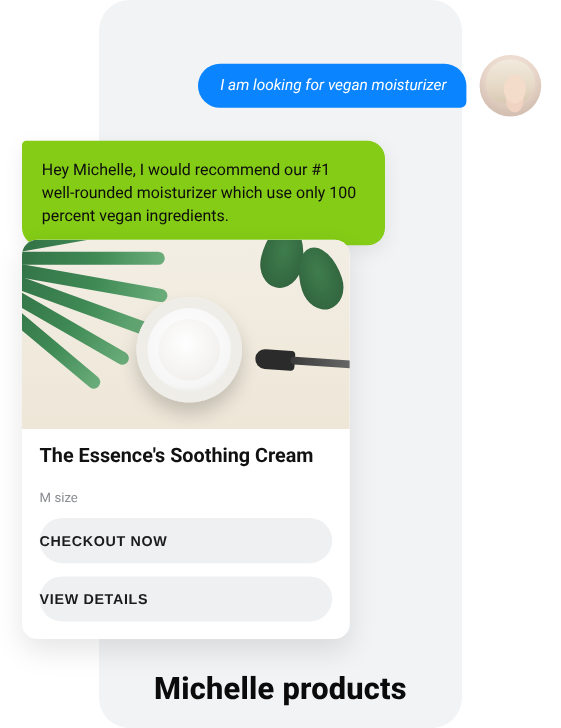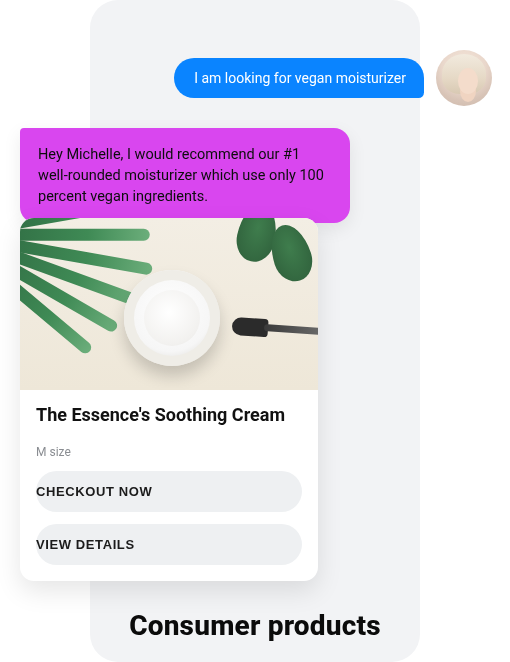--- a/index.html
+++ b/index.html
@@ -17,20 +17,21 @@
     border-radius: 28px;
   }
 
   
   .user-row {
     position: absolute;
     top: 50px;
     right: 18px;
     display: flex;
     align-items: center;
+    font-style: italic;
   }
   .user-bubble {
     background: #0a84ff;
     color: #ffffff;
     font-size: 14px;
     line-height: 1;
     padding: 13px 18px 13px 20px;
     border-radius: 22px;
     border-bottom-right-radius: 6px;
     margin-right: 12px;
@@ -64,21 +65,21 @@
     border-radius: 50%;
     box-shadow: 0 10px 0 -2px #f0d4c1;
   }
 
   
   .bot-bubble {
     position: absolute;
     top: 128px;
     left: 20px;
     width: 330px;
-    background: #d946ef;
+    background: #84cc16;
     color: #0d0d0d;
     font-size: 14.5px;
     line-height: 1.45;
     padding: 16px 18px;
     border-radius: 16px;
     border-top-left-radius: 4px;
     box-shadow: 0 6px 18px rgba(0,0,0,0.08);
   }
 
   
@@ -232,15 +233,15 @@
       </div>
     </div>
     <div class="product-body">
       <div class="product-title">The Essence's Soothing Cream</div>
       <div class="product-sub">M size</div>
       <button class="btn">CHECKOUT NOW</button>
       <button class="btn">VIEW DETAILS</button>
     </div>
   </div>
 
-  <div class="headline">Consumer products</div>
+  <div class="headline">Michelle products</div>
 
 </div>
 
 </body></html>

